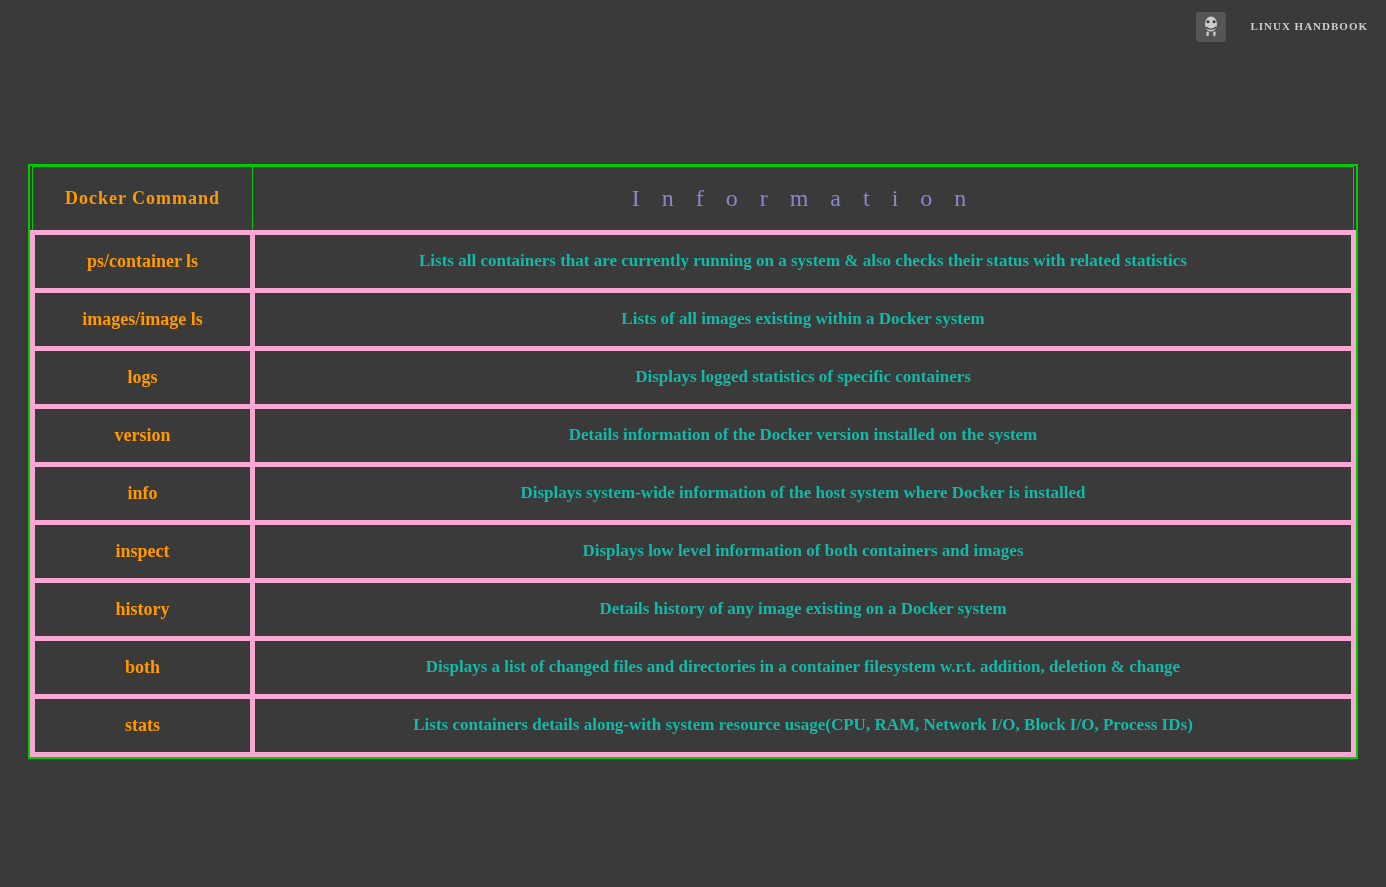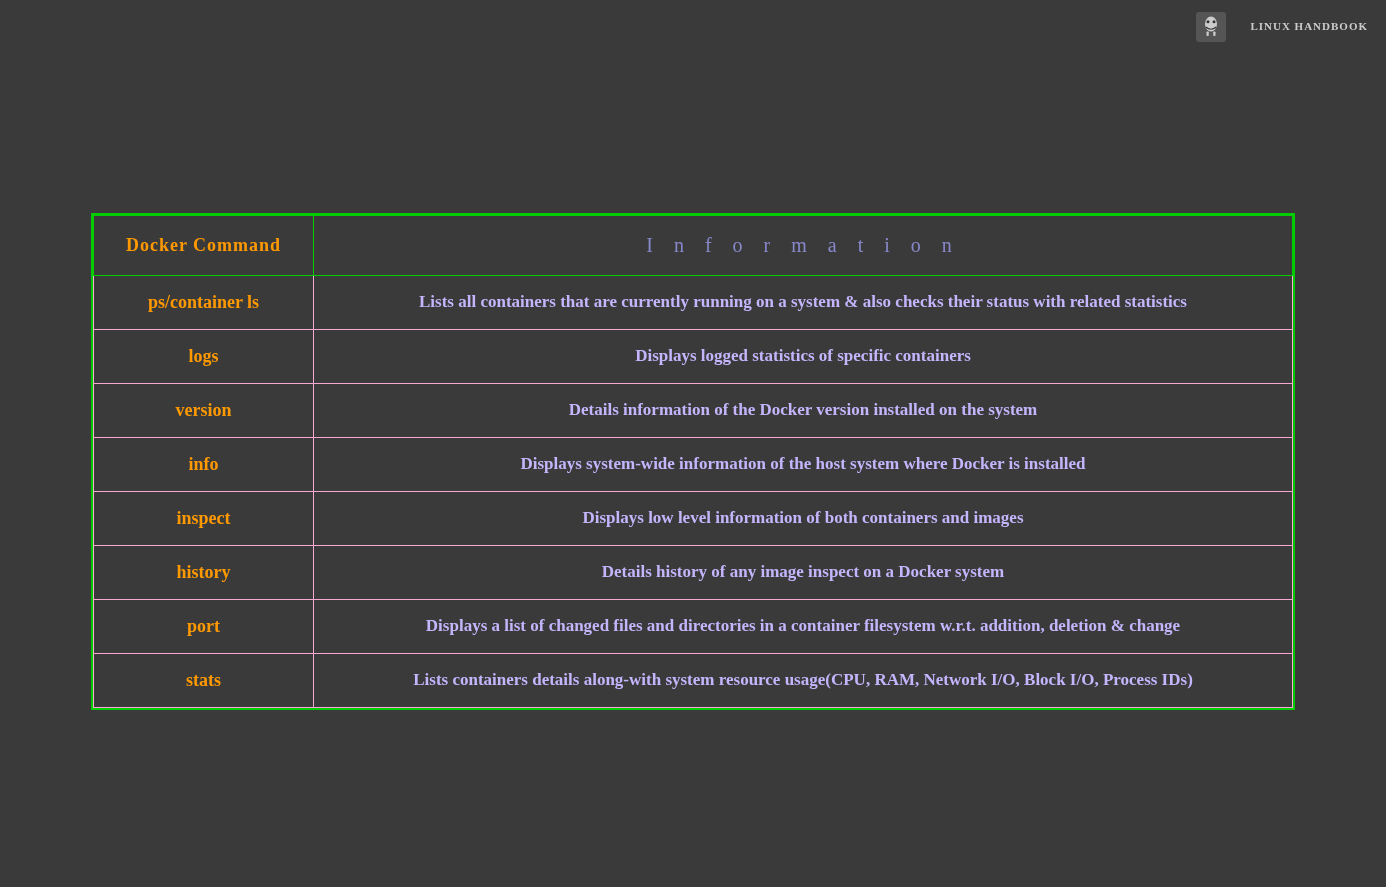--- a/index.html
+++ b/index.html
@@ -28,57 +28,57 @@
       color: #cccccc;
       font-size: 11px;
       font-weight: bold;
       text-transform: uppercase;
       letter-spacing: 1px;
       line-height: 1.2;
       text-align: center;
     }
     .table-wrapper {
       border: 2px solid #00cc00;
-      width: 1204px;
+      width: 1330px;
       margin-top: 35px;
     }
     table {
       width: 100%;
       border-collapse: collapse;
     }
     thead tr th {
       padding: 18px 10px;
       border: 1px solid #00cc00;
     }
     th.cmd-col {
       color: #ff9900;
       font-size: 18px;
       font-weight: bold;
       width: 220px;
       letter-spacing: 1px;
     }
     th.info-col {
       color: #8888cc;
-      font-size: 20px;
+      font-size: 24px;
       letter-spacing: 8px;
       font-weight: normal;
     }
     tbody tr td {
-      border: 1px solid #f9a8d4;
+      border: 5px solid #f9a8d4;
       padding: 16px 12px;
       text-align: center;
     }
     td.cmd-cell {
       color: #ff9900;
       font-size: 18px;
       font-weight: bold;
       width: 220px;
     }
     td.info-cell {
-      color: #c4b5fd;
+      color: #14b8a6;
       font-size: 17px;
       font-weight: bold;
     }
   </style>
 </head>
 <body>
 
 <div class="logo-area">
   <svg class="logo-icon" viewBox="0 0 40 40" xmlns="http://www.w3.org/2000/svg">
     <rect width="40" height="40" rx="4" fill="#555"></rect>
@@ -100,41 +100,45 @@
         <th class="cmd-col">Docker Command</th>
         <th class="info-col">I n f o r m a t i o n</th>
       </tr>
     </thead>
     <tbody id="table-body">
     <tr>
           <td class="cmd-cell">ps/container ls</td>
           <td class="info-cell">Lists all containers that are currently running on a system &amp; also checks their status with related statistics</td>
         </tr>
         <tr>
+          <td class="cmd-cell">images/image ls</td>
+          <td class="info-cell">Lists of all images existing within a Docker system</td>
+        </tr>
+        <tr>
           <td class="cmd-cell">logs</td>
           <td class="info-cell">Displays logged statistics of specific containers</td>
         </tr>
         <tr>
           <td class="cmd-cell">version</td>
           <td class="info-cell">Details information of the Docker version installed on the system</td>
         </tr>
         <tr>
           <td class="cmd-cell">info</td>
           <td class="info-cell">Displays system-wide information of the host system where Docker is installed</td>
         </tr>
         <tr>
           <td class="cmd-cell">inspect</td>
           <td class="info-cell">Displays low level information  of both containers and images</td>
         </tr>
         <tr>
           <td class="cmd-cell">history</td>
-          <td class="info-cell">Details history of any image inspect on a Docker system</td>
+          <td class="info-cell">Details history of any image existing on a Docker system</td>
         </tr>
         <tr>
-          <td class="cmd-cell">port</td>
+          <td class="cmd-cell">both</td>
           <td class="info-cell">Displays a list of changed files and directories in a container filesystem w.r.t. addition, deletion &amp; change</td>
         </tr>
         <tr>
           <td class="cmd-cell">stats</td>
           <td class="info-cell">Lists containers details along-with system resource usage(CPU, RAM, Network I/O, Block I/O, Process IDs)</td>
         </tr>
       </tbody>
   </table>
 </div>
 

